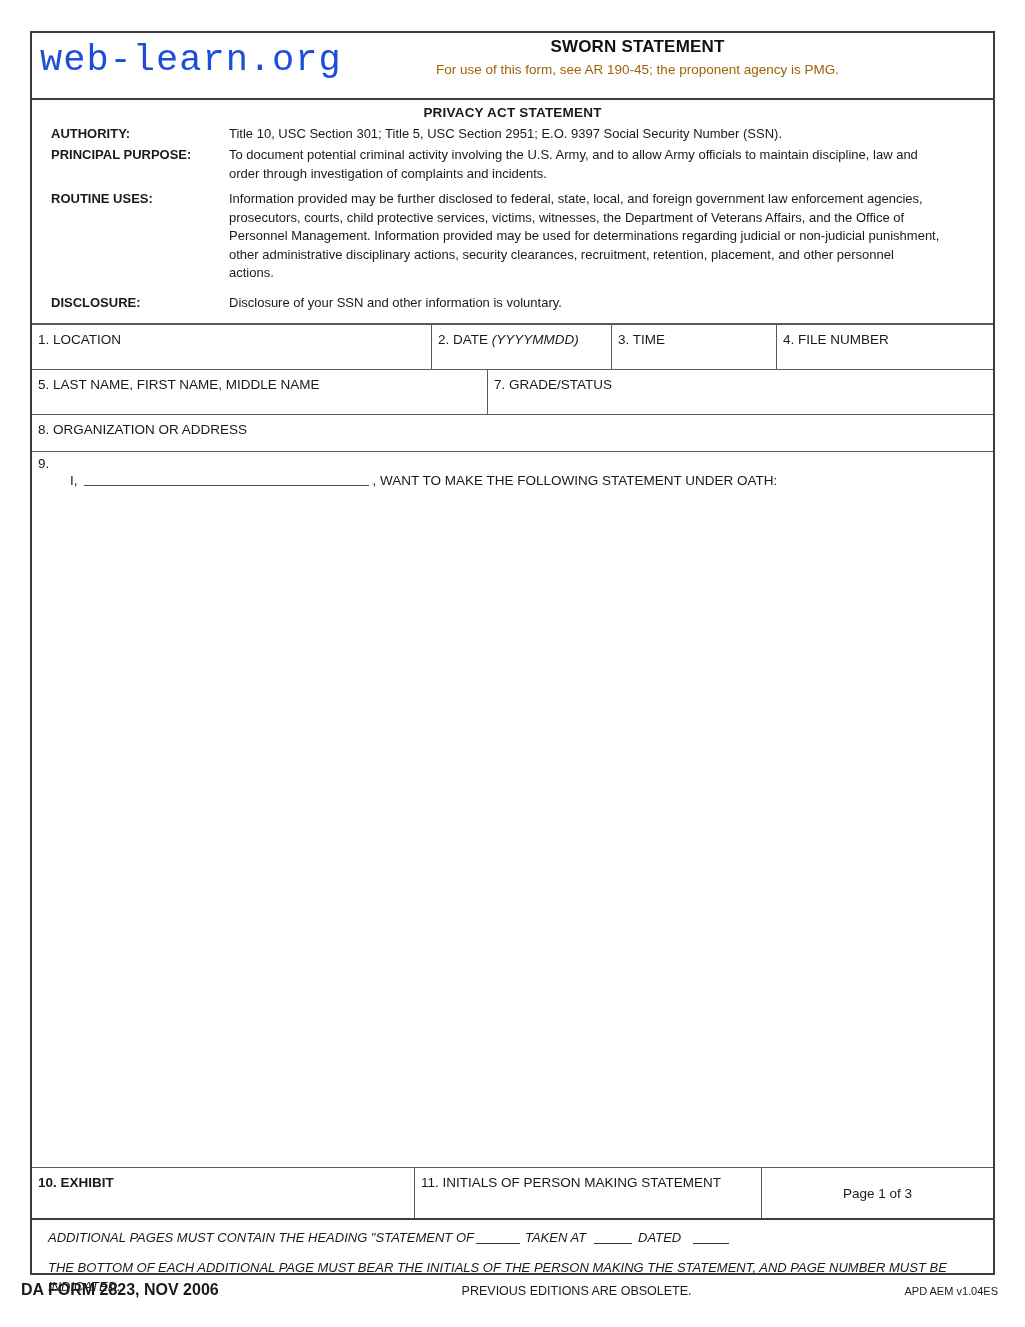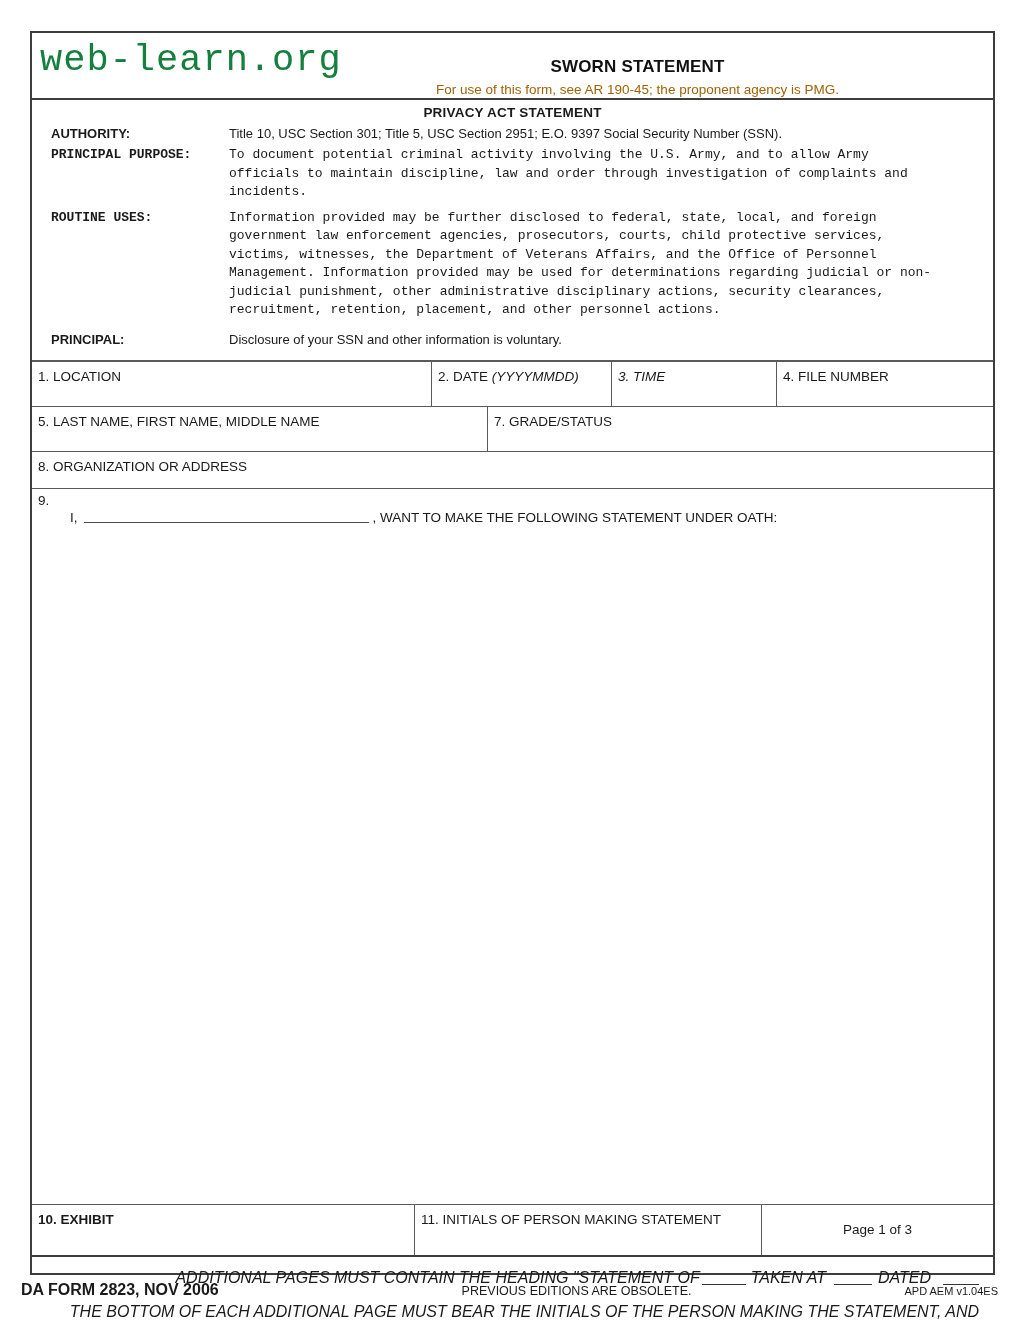--- a/index.html
+++ b/index.html
@@ -42,28 +42,28 @@
     border-bottom: 2px solid #3d3d3d;
     box-sizing: border-box;
   }
   .watermark {
     position: absolute;
     left: 8px;
     top: 6px;
     font-family: "Liberation Mono", "DejaVu Sans Mono", monospace;
     font-size: 37px;
     letter-spacing: 1px;
-    color: #15803d;
+    color: #1d4ed8;
     white-space: nowrap;
   }
   .title-wrap {
     position: absolute;
     left: 250px;
     right: 0;
-    top: 24px;
+    top: 4px;
     text-align: center;
   }
   .form-title {
     font-size: 17px;
     font-weight: bold;
     letter-spacing: 0.2px;
     color: #111;
   }
   .form-subtitle {
     font-size: 13.5px;
@@ -97,21 +97,21 @@
     font-size: 13px;
     font-weight: bold;
     line-height: 1.42;
   }
   .pa-text {
     flex: 1;
     padding-right: 52px;
     font-size: 13px;
     line-height: 1.42;
   }
-  .pa-row.tall { margin-bottom: 7px; font-family: Liberation Mono, monospace; }
+  .pa-row.tall { margin-bottom: 7px; }
   .pa-row.disclosure { margin-top: 11px; }
 
   
   .field-row {
     display: flex;
     border-top: 1px solid #5a5a5a;
   }
   .field-cell {
     position: relative;
     box-sizing: border-box;
@@ -123,21 +123,21 @@
   .field-label {
     font-size: 13.5px;
     white-space: nowrap;
   }
   .field-label .ital {
     font-style: italic;
   }
 
   .row1 .c1 { width: 400px; }
   .row1 .c2 { width: 180px; }
-  .row1 .c3 { width: 165px; font-style: italic; }
+  .row1 .c3 { width: 165px; }
   .row1 .c4 { flex: 1; }
 
   .row2 .c1 { width: 456px; }
   .row2 .c2 { width: 218px; }
   .row2 .c3 { flex: 1; }
 
   .row3 .c1 { width: 100%; border-right: none; height: 36px; }
 
   
   .statement-area {
@@ -198,25 +198,24 @@
   }
 
   
   .notice-block {
     border-top: 2px solid #3d3d3d;
     padding: 9px 14px 8px 16px;
     box-sizing: border-box;
     height: 71px;
   }
   .notice-line {
-    font-size: 16px;
+    font-size: 13px;
     font-style: italic;
     line-height: 1.45;
     white-space: nowrap;
-    text-align: right;
   }
   .notice-line.wrap { white-space: normal; }
   .notice-line.second { margin-top: 11px; }
   .blank-sm {
     display: inline-block;
     border-bottom: 1.5px solid #333;
     height: 12px;
     vertical-align: -2px;
   }
   .bl-a { width: 44px; margin: 0 5px 0 2px; }
@@ -275,21 +274,21 @@
         <div class="pa-label">PRINCIPAL PURPOSE:</div>
         <div class="pa-text">To document potential criminal activity involving the U.S. Army, and to allow Army officials to maintain discipline, law and order through investigation of complaints and incidents.</div>
       </div>
 
       <div class="pa-row tall">
         <div class="pa-label">ROUTINE USES:</div>
         <div class="pa-text">Information provided may be further disclosed to federal, state, local, and foreign government law enforcement agencies, prosecutors, courts, child protective services, victims, witnesses, the Department of Veterans Affairs, and the Office of Personnel Management.  Information provided may be used for determinations regarding judicial or non-judicial punishment, other administrative disciplinary actions, security clearances, recruitment, retention, placement, and other personnel actions.</div>
       </div>
 
       <div class="pa-row disclosure">
-        <div class="pa-label">PRINCIPAL:</div>
+        <div class="pa-label">DISCLOSURE:</div>
         <div class="pa-text">Disclosure of your SSN and other information is voluntary.</div>
       </div>
     </div>
 
     <div class="field-row row1">
       <div class="field-cell c1">
         <span class="field-label">1.  LOCATION</span>
       </div>
       <div class="field-cell c2">
         <span class="field-label"><span>2.  DATE </span><span class="ital">(YYYYMMDD)</span></span>

